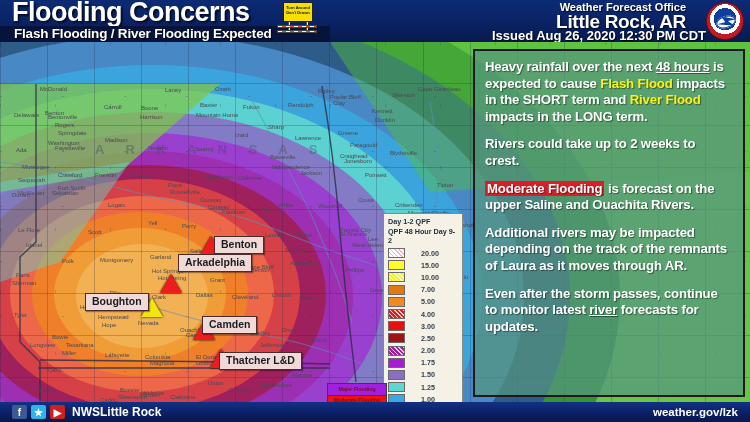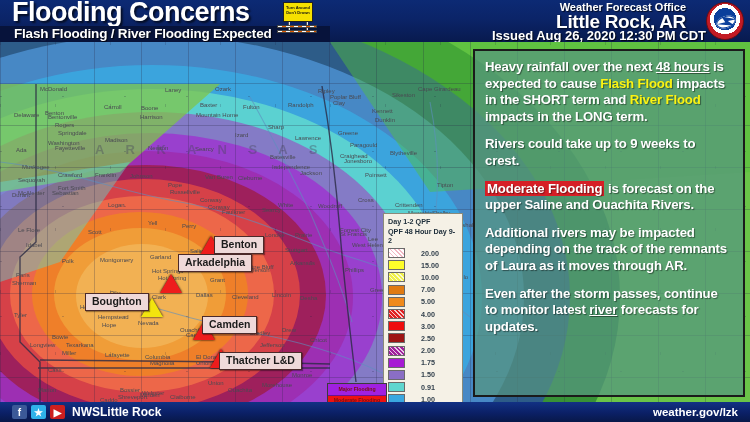--- a/index.html
+++ b/index.html
@@ -473,40 +473,40 @@
           <div class="qpf-row">
             <div class="qpf-sw" style="background: rgb(167, 27, 212);"></div>
             <div class="qpf-lb">1.75</div>
           </div>
           <div class="qpf-row">
             <div class="qpf-sw" style="background: rgb(138, 110, 196);"></div>
             <div class="qpf-lb">1.50</div>
           </div>
           <div class="qpf-row">
             <div class="qpf-sw" style="background: rgb(95, 214, 207);"></div>
-            <div class="qpf-lb">0.91</div>
+            <div class="qpf-lb">1.25</div>
           </div>
           <div class="qpf-row">
             <div class="qpf-sw" style="background: rgb(58, 167, 224);"></div>
             <div class="qpf-lb">1.00</div>
           </div>
         </div>
     </div>
 
     <div class="flood-legend" id="flood-legend">
         <div class="fl-row" style="background: rgb(160, 32, 224);">Major Flooding</div>
         <div class="fl-row" style="background: rgb(238, 17, 17);">Moderate Flooding</div>
       </div>
   </div>
 
   <div class="textpanel">
     <div class="tp-p">
       <span>Heavy rainfall over the next </span><span class="und">48 hours</span><span> is expected to cause </span><span class="hl-yellow">Flash Flood</span><span> impacts in the SHORT term and </span><span class="hl-yellow">River Flood</span><span> impacts in the LONG term.</span>
     </div>
-    <div class="tp-p">Rivers could take up to 9 weeks to crest.</div>
+    <div class="tp-p">Rivers could take up to 2 weeks to crest.</div>
     <div class="tp-p">
       <span class="hl-red">Moderate Flooding</span><span> is forecast on the upper Saline and Ouachita Rivers.</span>
     </div>
     <div class="tp-p">Additional rivers may be impacted depending on the track of the remnants of Laura as it moves through AR.</div>
     <div class="tp-p">
       <span>Even after the storm passes, continue to monitor latest </span><span class="und">river</span><span> forecasts for updates.</span>
     </div>
   </div>
 
   <div class="footer">

